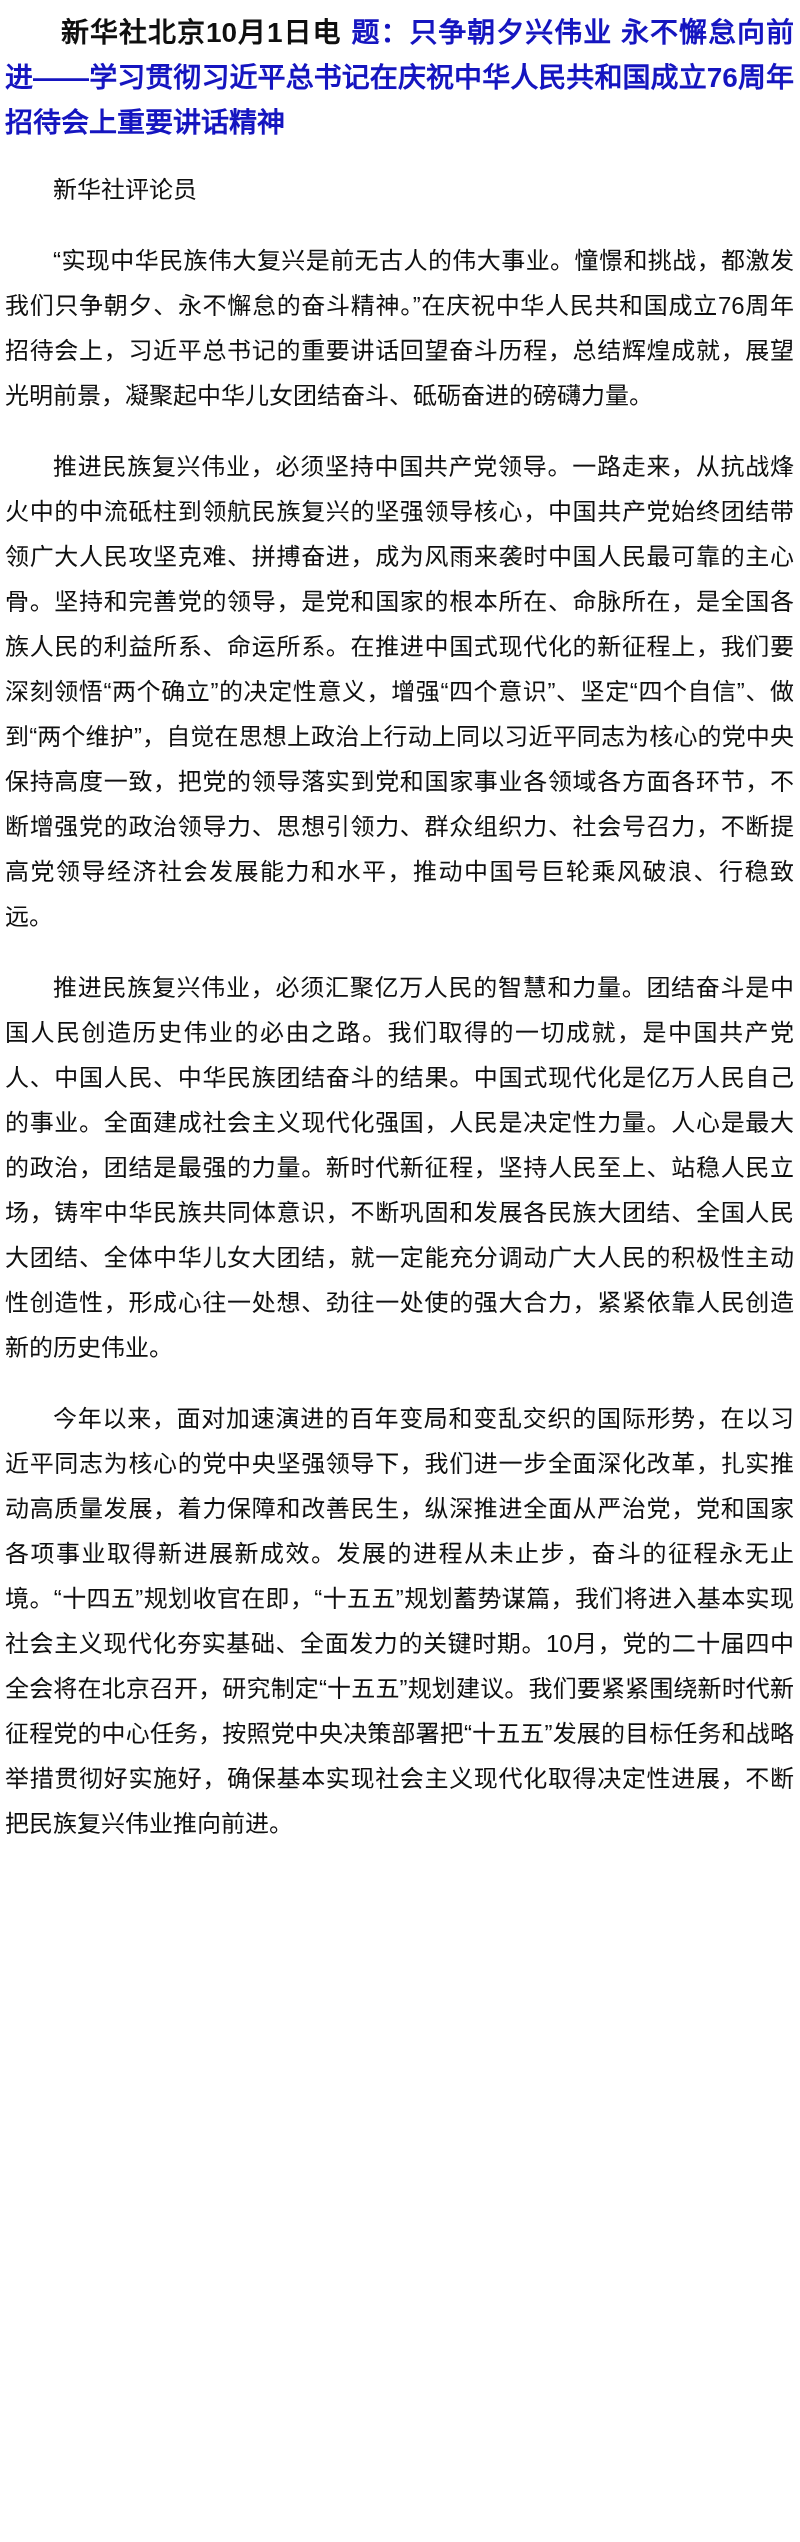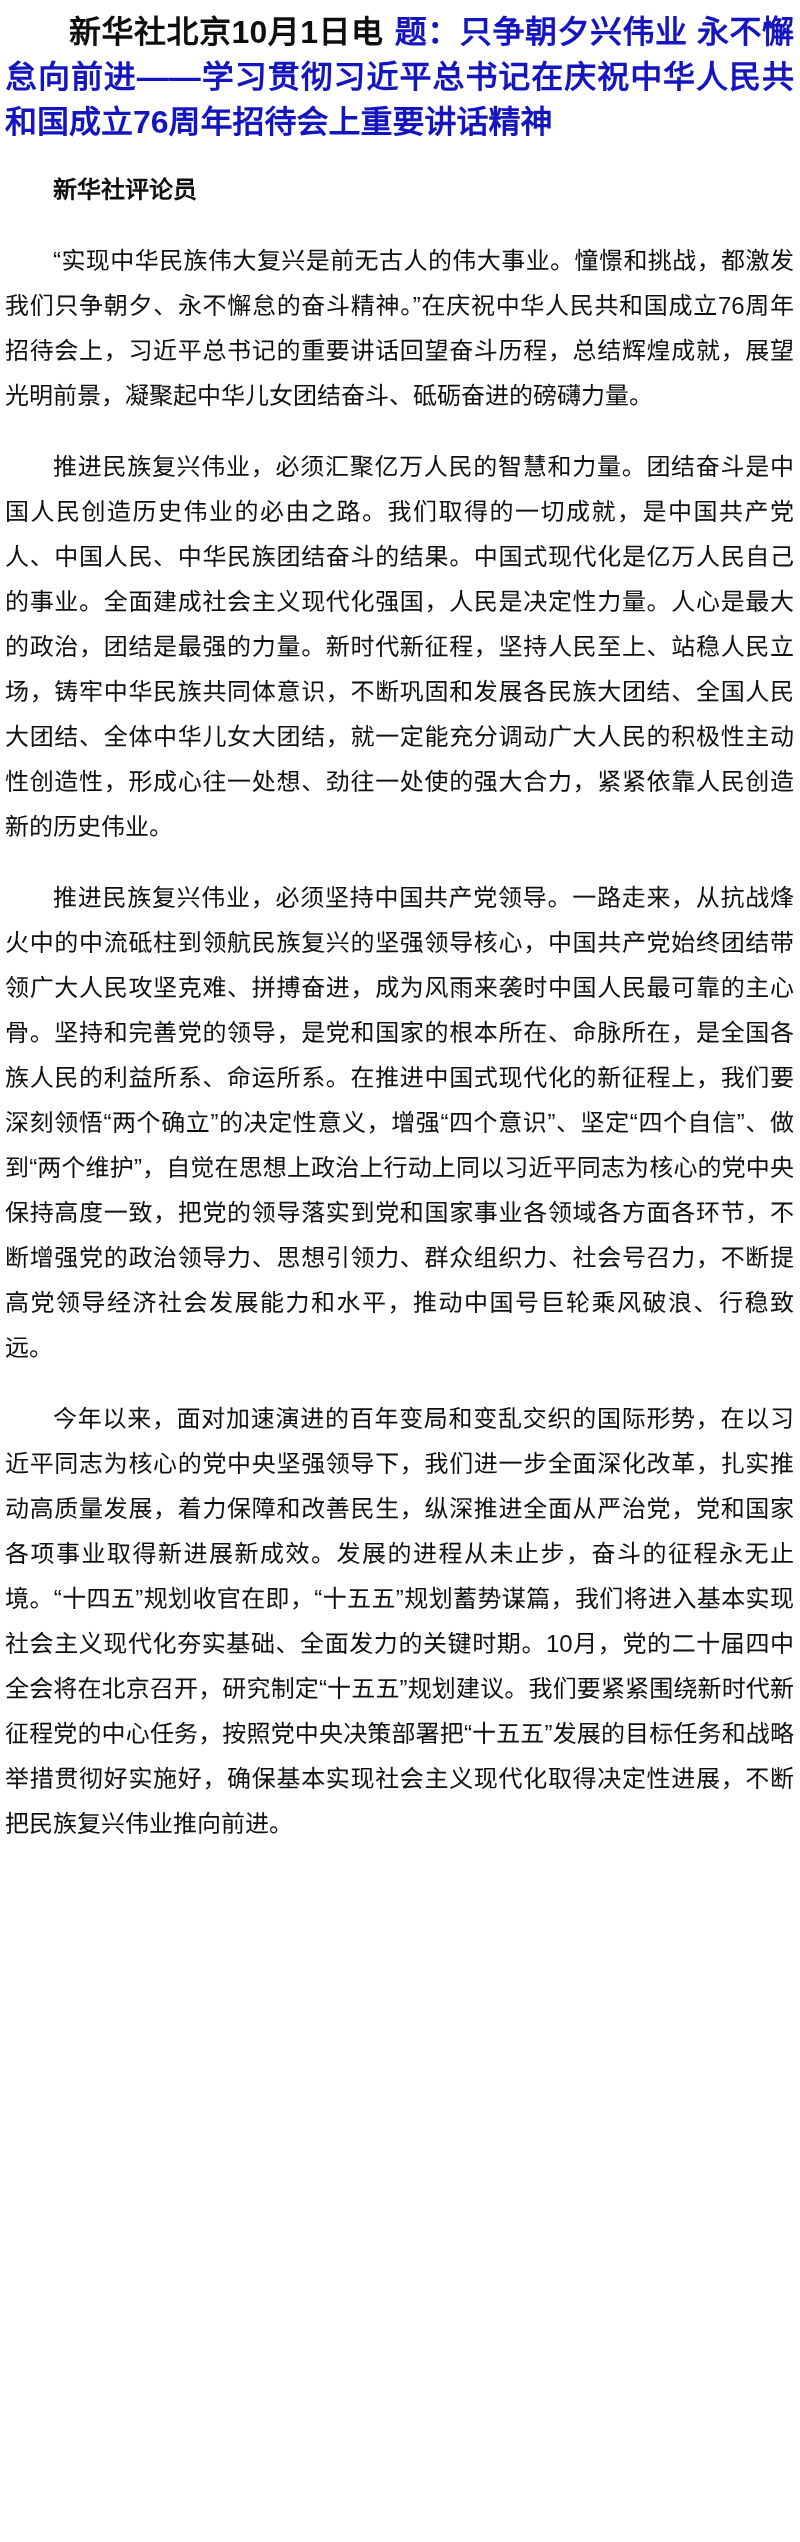--- a/index.html
+++ b/index.html
@@ -10,34 +10,34 @@
   .page {
     width: 800px;
     box-sizing: border-box;
     padding: 6px 6px 30px 5px;
     background: #ffffff;
     color: #0f0f0f;
     font-family: "Liberation Sans", "DejaVu Sans", sans-serif;
   }
   .headline {
     margin: 4px 0 22px 0;
-    font-size: 32px;
+    font-size: 28px;
     font-weight: bold;
     line-height: 45px;
     text-indent: 2em;
     text-align: justify;
     color: #0f0f0f;
   }
   .headline .title-text {
     margin-left: 0.35em;
   }
   .byline {
     margin: 0 0 26px 0;
     font-size: 24px;
-    font-weight: bold;
+    font-weight: normal;
     line-height: 45px;
     text-indent: 2em;
     color: #0f0f0f;
   }
   .article-body p.para {
     margin: 0 0 26px 0;
     font-size: 24px;
     line-height: 45px;
     text-indent: 2em;
     text-align: justify;
@@ -53,18 +53,18 @@
 <div class="page">
 
   <p class="headline">
     <span class="dateline">新华社北京10月1日电</span><span class="title-text" style="color: rgb(21, 21, 192);">题：只争朝夕兴伟业 永不懈怠向前进——学习贯彻习近平总书记在庆祝中华人民共和国成立76周年招待会上重要讲话精神</span>
   </p>
 
   <p class="byline">新华社评论员</p>
 
   <div class="article-body">
       <p class="para">“实现中华民族伟大复兴是前无古人的伟大事业。憧憬和挑战，都激发我们只争朝夕、永不懈怠的奋斗精神。”在庆祝中华人民共和国成立76周年招待会上，习近平总书记的重要讲话回望奋斗历程，总结辉煌成就，展望光明前景，凝聚起中华儿女团结奋斗、砥砺奋进的磅礴力量。</p>
+      <p class="para">推进民族复兴伟业，必须坚持中国共产党领导。一路走来，从抗战烽火中的中流砥柱到领航民族复兴的坚强领导核心，中国共产党始终团结带领广大人民攻坚克难、拼搏奋进，成为风雨来袭时中国人民最可靠的主心骨。坚持和完善党的领导，是党和国家的根本所在、命脉所在，是全国各族人民的利益所系、命运所系。在推进中国式现代化的新征程上，我们要深刻领悟“两个确立”的决定性意义，增强“四个意识”、坚定“四个自信”、做到“两个维护”，自觉在思想上政治上行动上同以习近平同志为核心的党中央保持高度一致，把党的领导落实到党和国家事业各领域各方面各环节，不断增强党的政治领导力、思想引领力、群众组织力、社会号召力，不断提高党领导经济社会发展能力和水平，推动中国号巨轮乘风破浪、行稳致远。</p>
       <p class="para">推进民族复兴伟业，必须汇聚亿万人民的智慧和力量。团结奋斗是中国人民创造历史伟业的必由之路。我们取得的一切成就，是中国共产党人、中国人民、中华民族团结奋斗的结果。中国式现代化是亿万人民自己的事业。全面建成社会主义现代化强国，人民是决定性力量。人心是最大的政治，团结是最强的力量。新时代新征程，坚持人民至上、站稳人民立场，铸牢中华民族共同体意识，不断巩固和发展各民族大团结、全国人民大团结、全体中华儿女大团结，就一定能充分调动广大人民的积极性主动性创造性，形成心往一处想、劲往一处使的强大合力，紧紧依靠人民创造新的历史伟业。</p>
-      <p class="para">推进民族复兴伟业，必须坚持中国共产党领导。一路走来，从抗战烽火中的中流砥柱到领航民族复兴的坚强领导核心，中国共产党始终团结带领广大人民攻坚克难、拼搏奋进，成为风雨来袭时中国人民最可靠的主心骨。坚持和完善党的领导，是党和国家的根本所在、命脉所在，是全国各族人民的利益所系、命运所系。在推进中国式现代化的新征程上，我们要深刻领悟“两个确立”的决定性意义，增强“四个意识”、坚定“四个自信”、做到“两个维护”，自觉在思想上政治上行动上同以习近平同志为核心的党中央保持高度一致，把党的领导落实到党和国家事业各领域各方面各环节，不断增强党的政治领导力、思想引领力、群众组织力、社会号召力，不断提高党领导经济社会发展能力和水平，推动中国号巨轮乘风破浪、行稳致远。</p>
       <p class="para">今年以来，面对加速演进的百年变局和变乱交织的国际形势，在以习近平同志为核心的党中央坚强领导下，我们进一步全面深化改革，扎实推动高质量发展，着力保障和改善民生，纵深推进全面从严治党，党和国家各项事业取得新进展新成效。发展的进程从未止步，奋斗的征程永无止境。“十四五”规划收官在即，“十五五”规划蓄势谋篇，我们将进入基本实现社会主义现代化夯实基础、全面发力的关键时期。10月，党的二十届四中全会将在北京召开，研究制定“十五五”规划建议。我们要紧紧围绕新时代新征程党的中心任务，按照党中央决策部署把“十五五”发展的目标任务和战略举措贯彻好实施好，确保基本实现社会主义现代化取得决定性进展，不断把民族复兴伟业推向前进。</p>
     </div>
 
 </div>
 
 </body></html>

